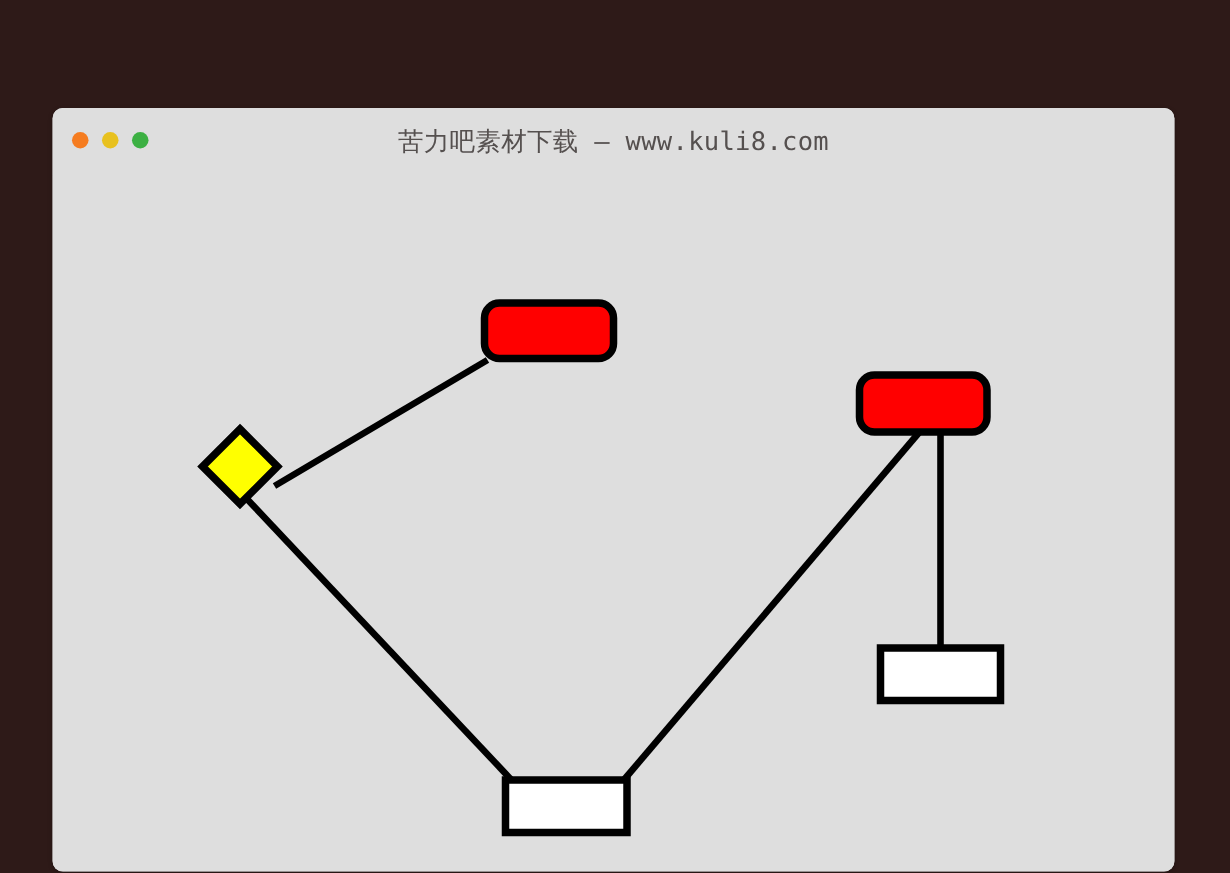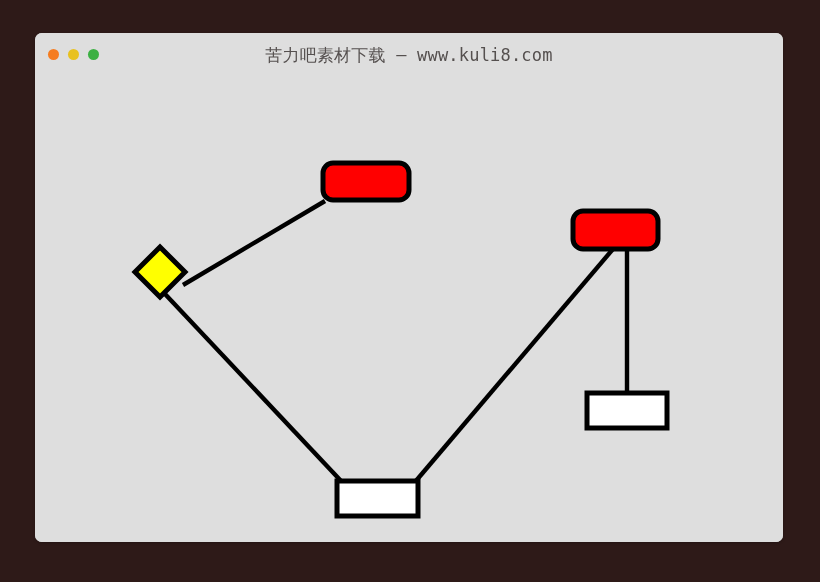--- a/index.html
+++ b/index.html
@@ -103,21 +103,21 @@
     stroke: #000000;
     stroke-width: 5;
     stroke-linejoin: miter;
   }
 </style>
 </head>
 <body>
 
 <div id="root" style="background: rgb(46, 26, 24);">
 
-  <div id="window" style="background: rgb(222, 222, 222);">
+  <div id="window" style="background: rgb(222, 222, 222); margin-top: 39px;">
 
     <div id="titlebar">
 
       <div id="traffic-lights">
         <span class="dot" style="background:#f57c20"></span>
         <span class="dot" style="background:#e8c11f"></span>
         <span class="dot" style="background:#3cb043"></span>
       </div>
 
       <div id="window-title">苦力吧素材下载 – www.kuli8.com</div>

